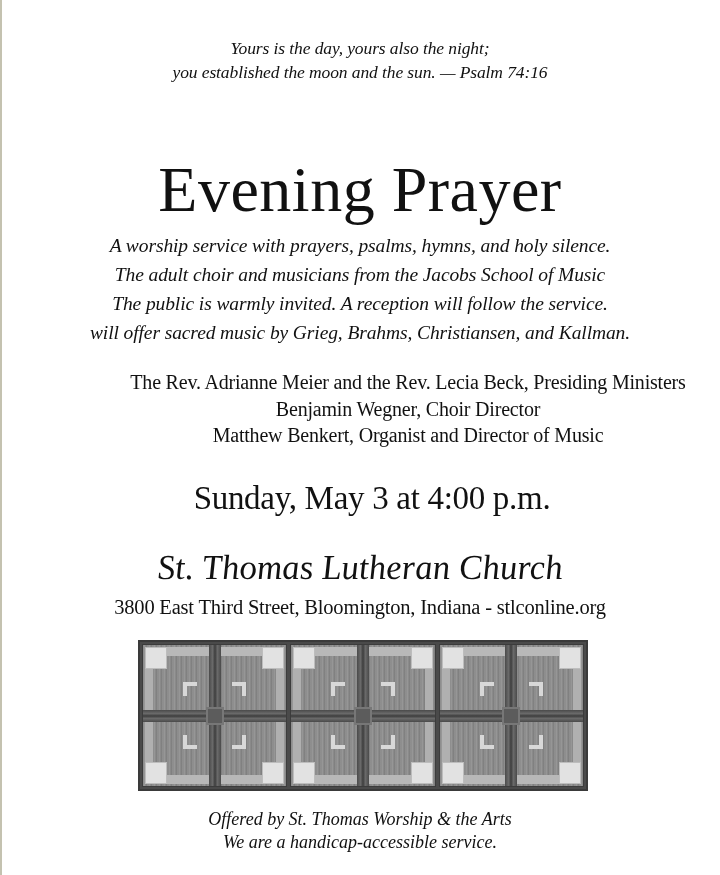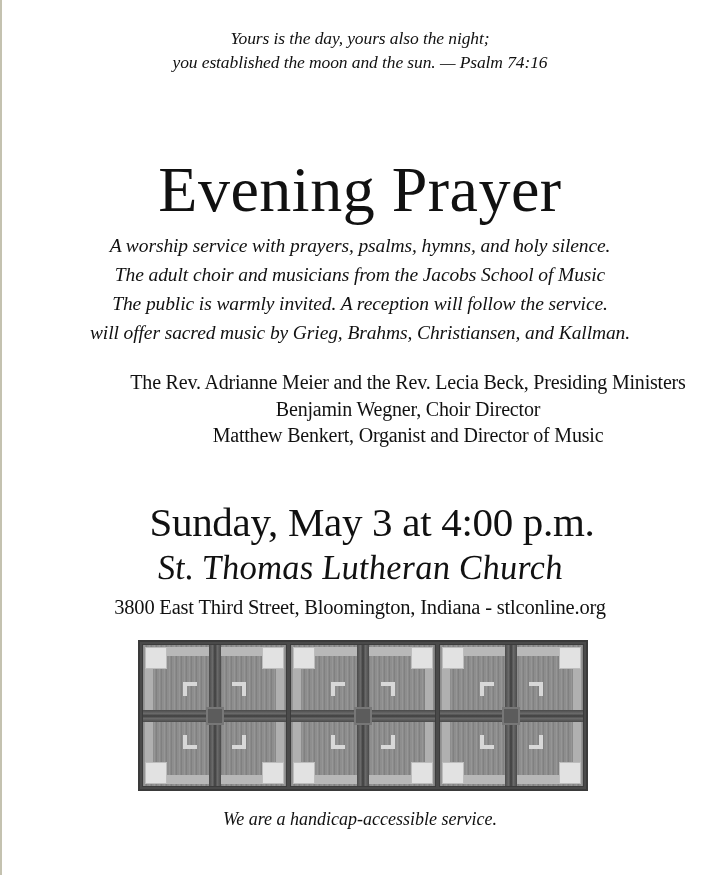--- a/index.html
+++ b/index.html
@@ -16,21 +16,21 @@
     }
     .left-rule {
       position: absolute;
       left: 0; top: 0;
       width: 2px; height: 875px;
       background: #c4c2b0;
     }
     .block { position: absolute; left: 0; width: 720px; text-align: center; }
 
     .epigraph {
-      top: 26px;
+      top: 36px;
       font-style: italic;
       font-size: 17.5px;
       line-height: 24px;
       letter-spacing: -0.1px;
     }
     .title {
       top: 110px;
       font-size: 64px;
       line-height: 80px;
       letter-spacing: 0.5px;
@@ -46,22 +46,22 @@
       text-align: center;
     }
     .ministers {
       top: 369px;
       font-size: 20px;
       line-height: 26.5px;
       letter-spacing: -0.2px;
       margin-left: 48px;
     }
     .datetime {
-      top: 500px;
-      font-size: 41px;
+      top: 476px;
+      font-size: 33px;
       line-height: 44px;
       letter-spacing: -0.3px;
       padding-left: 24px;
     }
     .church-name {
       top: 546px;
       font-size: 35px;
       line-height: 44px;
       letter-spacing: 0px;
       font-style: italic;
@@ -225,14 +225,15 @@
       <div class="corner c-bl"></div>
       <div class="corner c-br"></div>
     <div class="inlay in-tl"></div>
       <div class="inlay in-tr"></div>
       <div class="inlay in-bl"></div>
       <div class="inlay in-br"></div>
   </div>
 </div>
 
 <div class="block footer">
+  <div>Offered by St. Thomas Worship &amp; the Arts</div>
   <div>We are a handicap-accessible service.</div>
 </div>
 
 </body></html>

